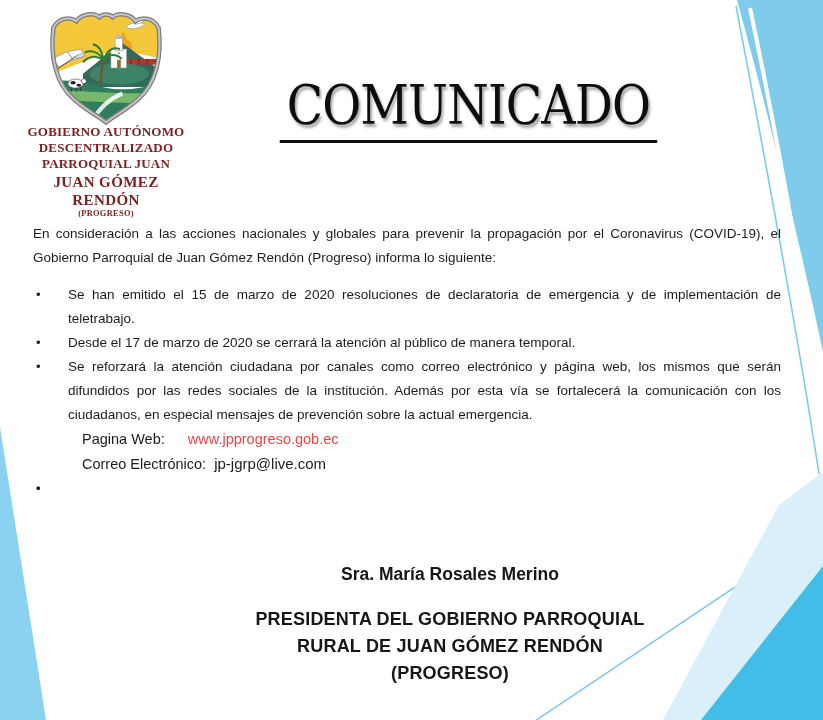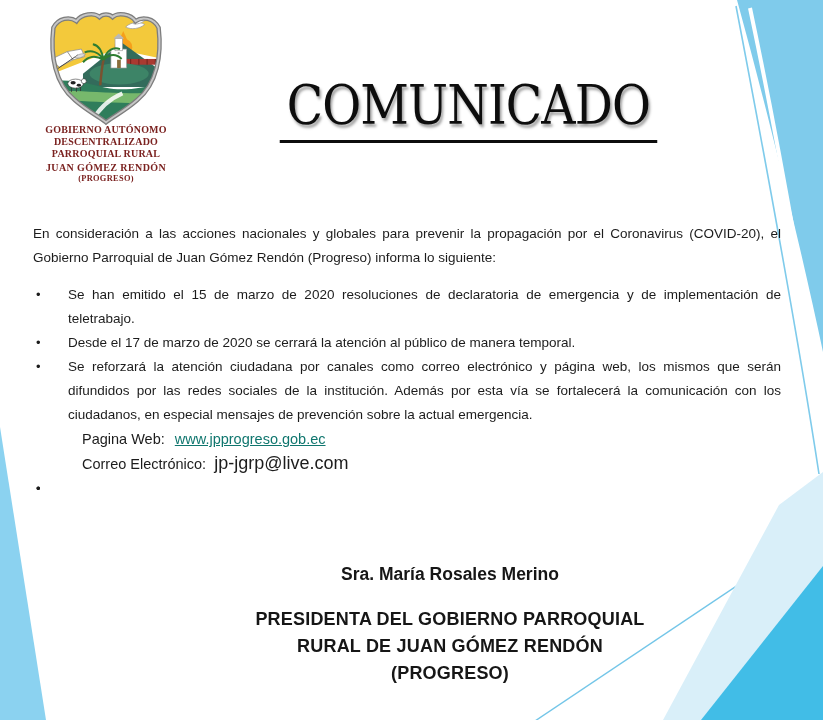--- a/index.html
+++ b/index.html
@@ -9,44 +9,44 @@
     font-family:"Liberation Sans",sans-serif;
     color:#1c1c1c;
   }
   .decor{position:absolute;left:0;top:0;width:823px;height:720px;z-index:0;pointer-events:none;}
   .layer{position:absolute;z-index:1;}
 
   
   .logo{left:18px;top:8px;width:176px;text-align:center;}
   .logo svg{display:block;margin:0 auto;}
   .logo-text{font-family:"Liberation Serif",serif;font-weight:bold;color:#7b2220;margin-top:-4px;line-height:1.22;}
-  .lt-s{font-size:10px;letter-spacing:.2px;}
-  .lt-m{font-size:10px;letter-spacing:.4px;margin-top:1px;}
+  .lt-s{font-size:13px;letter-spacing:.2px;}
+  .lt-m{font-size:15px;letter-spacing:.4px;margin-top:1px;}
   .lt-p{font-size:8.4px;letter-spacing:.3px;}
 
   
   .title-wrap{left:254px;top:74px;width:424px;text-align:center;}
   .title{
     display:inline-block;
     font-family:"DejaVu Serif",serif;font-size:54px;font-weight:500;color:#0d0d0d;
     letter-spacing:-1px;transform:scaleX(.88);transform-origin:center;
     border-bottom:3px solid #0d0d0d;padding:0 8px 3px;
     text-shadow:2px 3px 3px rgba(0,0,0,.38);
     white-space:nowrap;
   }
 
   
   .content{left:33px;top:222px;width:748px;font-size:13.5px;line-height:24px;text-align:justify;}
   .intro{margin:0 0 13px 0;}
   .bullet{position:relative;padding-left:35px;}
   .dot{position:absolute;left:3px;top:0;font-size:13px;}
   .contact{padding-left:49px;line-height:23px;font-size:14.5px;text-align:left;margin:1px 0;}
   .contact-label{color:#1c1c1c;margin-top:44px;}
-  .weblink{color:#0f766e;text-decoration:underline;cursor:pointer;margin-left:6px;}
-  .email-value{font-size:18px;margin-left:4px;}
+  .weblink{color:#ef4444;cursor:pointer;margin-left:19px;}
+  .email-value{font-size:15px;margin-left:4px;}
 
   
   .signature{left:60px;top:564px;width:780px;text-align:center;color:#161616;}
   .sig-name{font-size:17.5px;font-weight:bold;}
   .sig-role{margin-top:21px;font-size:18px;font-weight:bold;line-height:27px;letter-spacing:.2px;}
 </style>
 </head>
 <body>
 
 <svg class="decor" viewBox="0 0 823 720" xmlns="http://www.w3.org/2000/svg">
@@ -110,32 +110,32 @@
       <g>
         <path d="M104,23 C110,17 121,16 127,20 C122,25 110,27 104,23 Z" fill="#ffffff" stroke="#9a9a9a" stroke-width="0.9"></path>
         <path d="M113,19 C117,11 126,8 132,10 C128,16 120,21 113,19 Z" fill="#ffffff" stroke="#9a9a9a" stroke-width="0.9"></path>
       </g>
     </g>
     <path d="M16,24 C22,12 36,10 44,16 C50,7 66,5 72,11 C76,7 84,7 88,11 C94,5 110,7 116,16 C124,10 138,12 144,24 C148,58 142,92 118,112 C102,126 90,131 80,139 C70,131 58,126 42,112 C18,92 12,58 16,24 Z" fill="none" stroke="#7d7d7d" stroke-width="5.5"></path>
     <path d="M16,24 C22,12 36,10 44,16 C50,7 66,5 72,11 C76,7 84,7 88,11 C94,5 110,7 116,16 C124,10 138,12 144,24 C148,58 142,92 118,112 C102,126 90,131 80,139 C70,131 58,126 42,112 C18,92 12,58 16,24 Z" fill="none" stroke="#c6c6c6" stroke-width="2.4"></path>
   </svg>
   <div class="logo-text">
     <div class="lt-s">GOBIERNO AUTÓNOMO DESCENTRALIZADO</div>
-    <div class="lt-s">PARROQUIAL RURAL</div>
+    <div class="lt-s">PARROQUIAL JUAN</div>
     <div class="lt-m">JUAN GÓMEZ RENDÓN</div>
     <div class="lt-p">(PROGRESO)</div>
   </div>
 </div>
 
 <div class="layer title-wrap">
   <div class="title">COMUNICADO</div>
 </div>
 
 <div class="layer content">
-  <p class="intro">En consideración a las acciones nacionales y globales para prevenir la propagación por el Coronavirus (COVID-20), el Gobierno Parroquial de Juan Gómez Rendón (Progreso) informa lo siguiente:</p>
+  <p class="intro">En consideración a las acciones nacionales y globales para prevenir la propagación por el Coronavirus (COVID-19), el Gobierno Parroquial de Juan Gómez Rendón (Progreso) informa lo siguiente:</p>
 
   <div class="bullet">
     <span class="dot">•</span>
     <span>Se han emitido el 15 de marzo de 2020 resoluciones de declaratoria de emergencia y de implementación de teletrabajo.</span>
   </div>
   <div class="bullet">
     <span class="dot">•</span>
     <span>Desde el 17 de marzo de 2020 se cerrará la atención al público de manera temporal.</span>
   </div>
   <div class="bullet">

